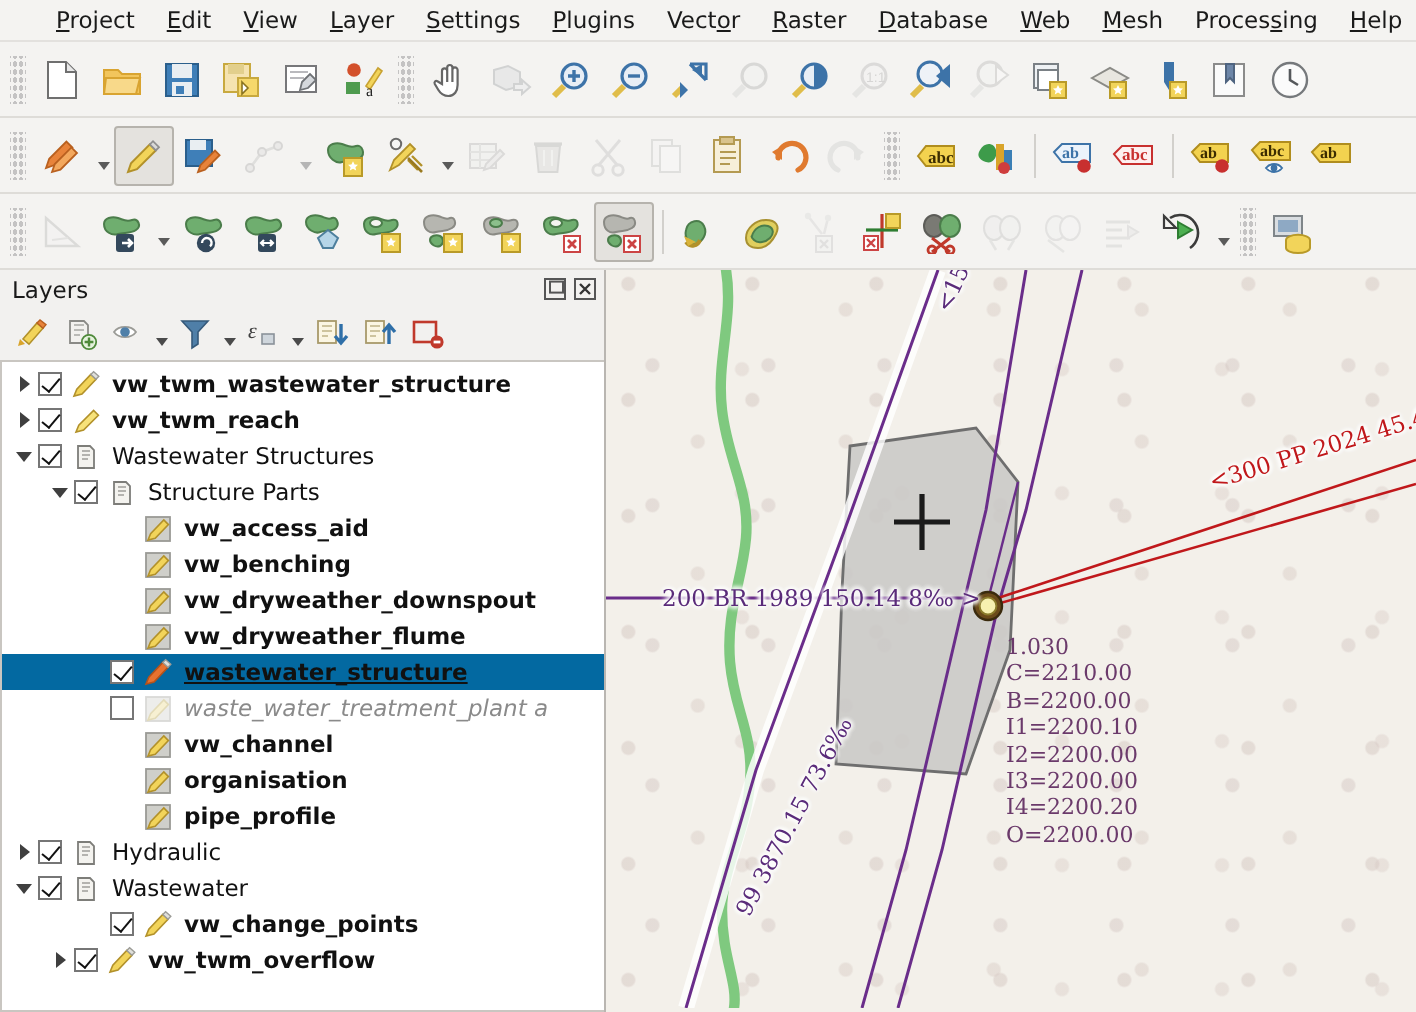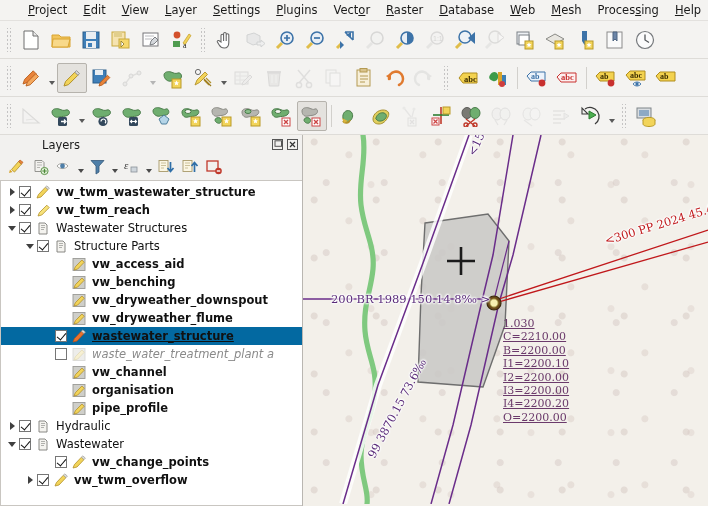--- a/index.html
+++ b/index.html
@@ -107,21 +107,20 @@
     border-right: 1px solid #b9b6b1;
   }
   #layers-title {
     height: 19px;
     display: flex;
     align-items: center;
     padding: 0 3px 0 6px;
     font-size: 11.5px;
     color: #1a1a1a;
     background: #f2f1ef;
-    margin-left: 36px;
   }
   #layers-title .t { flex: 1 1 auto; }
   .panel-btn {
     width: 13px; height: 13px;
     margin-left: 2px;
     display: flex; align-items: center; justify-content: center;
   }
   #layers-toolbar {
     height: 26px;
     display: flex;
@@ -1079,21 +1078,21 @@
           <circle cx="191" cy="168" r="7" fill="#6b4a1a" stroke="#3a2a0d" stroke-width="1.2"></circle>
           <circle cx="191" cy="168" r="4.2" fill="#f7f0b0" stroke="#8a7a2a" stroke-width="1"></circle>
         </g>
       </svg>
 
       <div class="maplabel" id="lbl-left" style="left: 28px; top: 157px; color: rgb(90, 43, 122); font-size: 11.5px; transform: rotate(0deg); transform-origin: left center; text-shadow: rgb(255, 255, 255) 0px 0px 3px, rgb(255, 255, 255) 0px 0px 3px, rgb(255, 255, 255) 1px 0px 2px, rgb(255, 255, 255) -1px 0px 2px, rgb(255, 255, 255) 0px 1px 2px, rgb(255, 255, 255) 0px -1px 2px;">200 BR 1989 150.14 8‰  &gt;</div>
       <div class="maplabel" id="lbl-vert" style="left: 168px; top: 13px; color: rgb(90, 43, 122); font-size: 11.5px; transform: rotate(-65deg); transform-origin: left center; text-shadow: rgb(255, 255, 255) 0px 0px 3px, rgb(255, 255, 255) 0px 0px 3px, rgb(255, 255, 255) 1px 0px 2px, rgb(255, 255, 255) -1px 0px 2px, rgb(255, 255, 255) 0px 1px 2px, rgb(255, 255, 255) 0px -1px 2px;">&lt;1500 CS 1989 1644.88 110.3‰</div>
       <div class="maplabel" id="lbl-red" style="left: 302px; top: 99px; color: rgb(192, 24, 27); font-size: 11.5px; transform: rotate(-17deg); transform-origin: left center; text-shadow: rgb(255, 255, 255) 0px 0px 3px, rgb(255, 255, 255) 0px 0px 3px, rgb(255, 255, 255) 1px 0px 2px, rgb(255, 255, 255) -1px 0px 2px, rgb(255, 255, 255) 0px 1px 2px, rgb(255, 255, 255) 0px -1px 2px;">&lt;300 PP 2024 45.4</div>
       <div class="maplabel" id="lbl-bottom" style="left: 68px; top: 315px; color: rgb(90, 43, 122); font-size: 11.5px; transform: rotate(-62deg); transform-origin: left center; text-shadow: rgb(255, 255, 255) 0px 0px 3px, rgb(255, 255, 255) 0px 0px 3px, rgb(255, 255, 255) 1px 0px 2px, rgb(255, 255, 255) -1px 0px 2px, rgb(255, 255, 255) 0px 1px 2px, rgb(255, 255, 255) 0px -1px 2px;">99 3870.15 73.6‰</div>
 
-      <div class="attrbox" id="attr-box" style="color: rgb(107, 58, 107); left: 200px; top: 182px; text-decoration: underline;">1.030
+      <div class="attrbox" id="attr-box" style="color: rgb(107, 58, 107); left: 200px; top: 182px;">1.030
 C=2210.00
 B=2200.00
 I1=2200.10
 I2=2200.00
 I3=2200.00
 I4=2200.20
 O=2200.00</div>
     </div>
   </div>
 </div>

